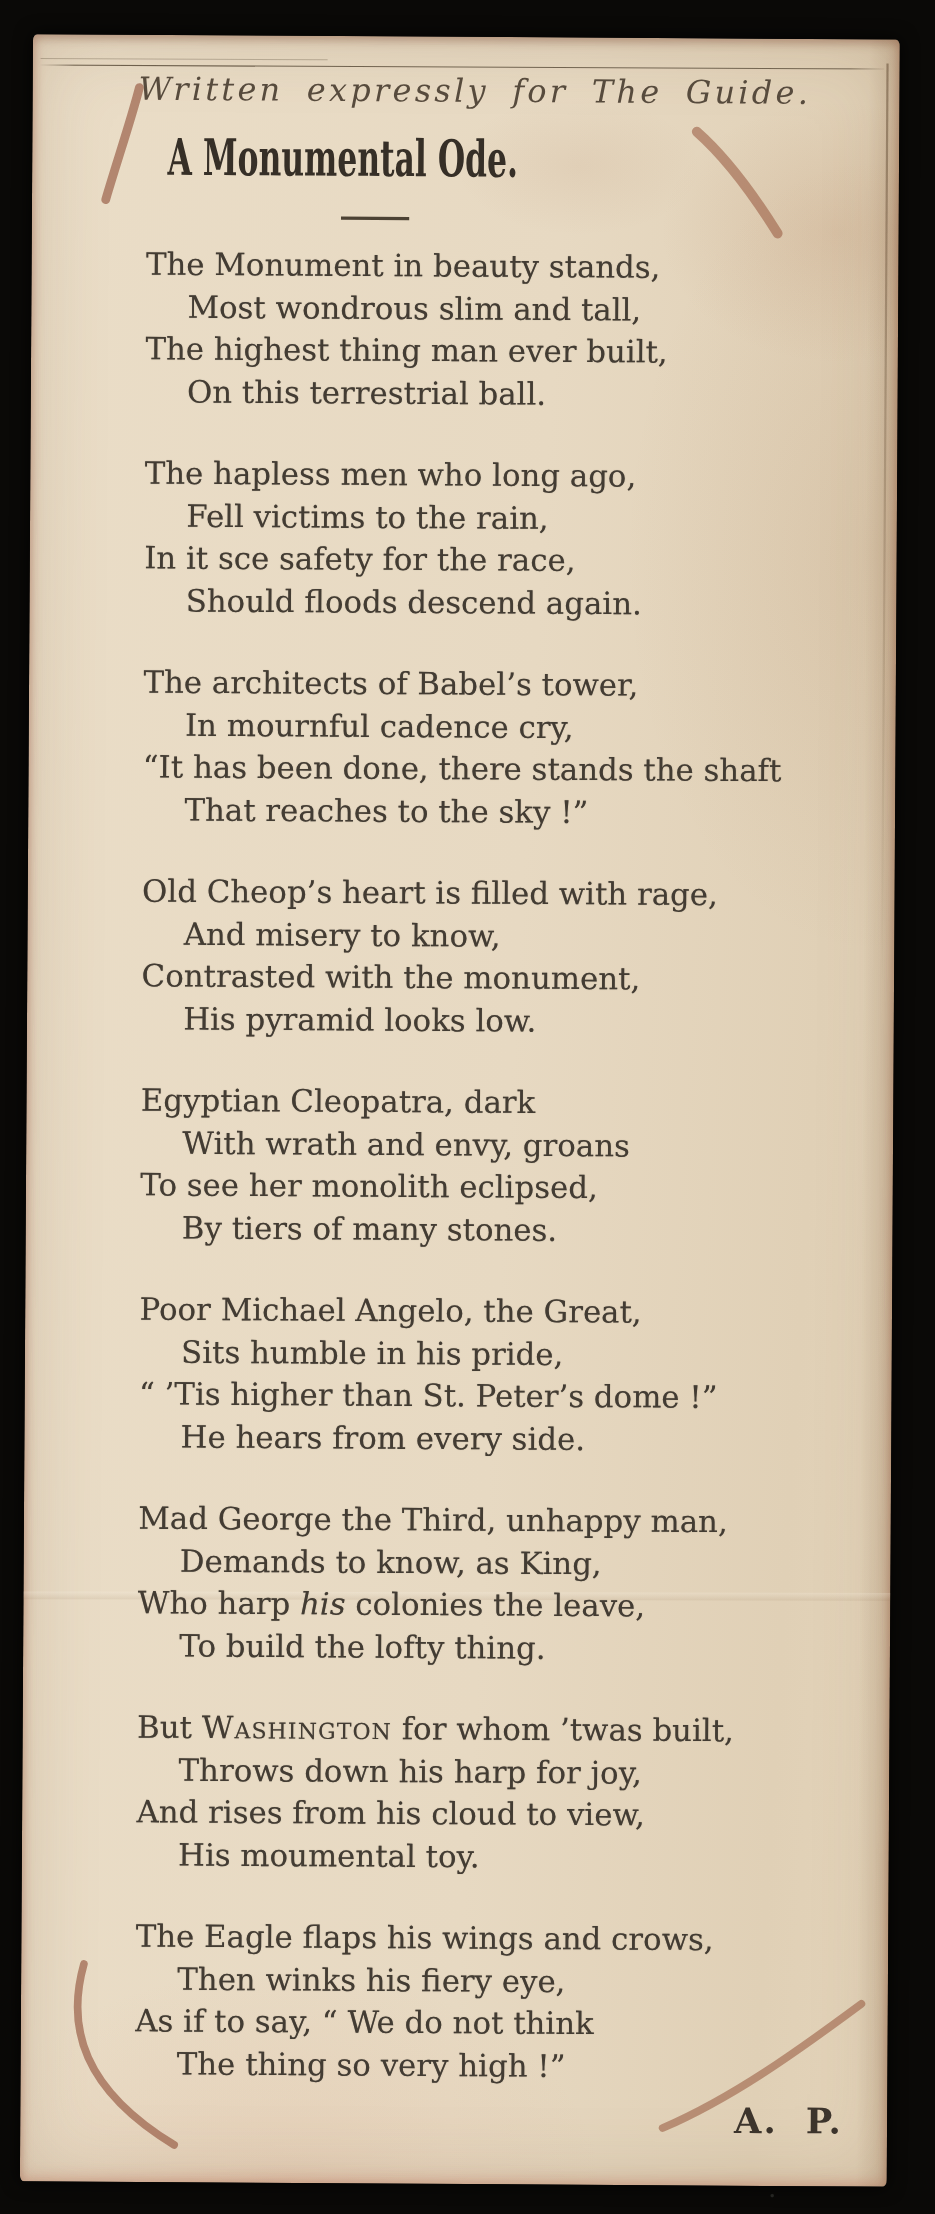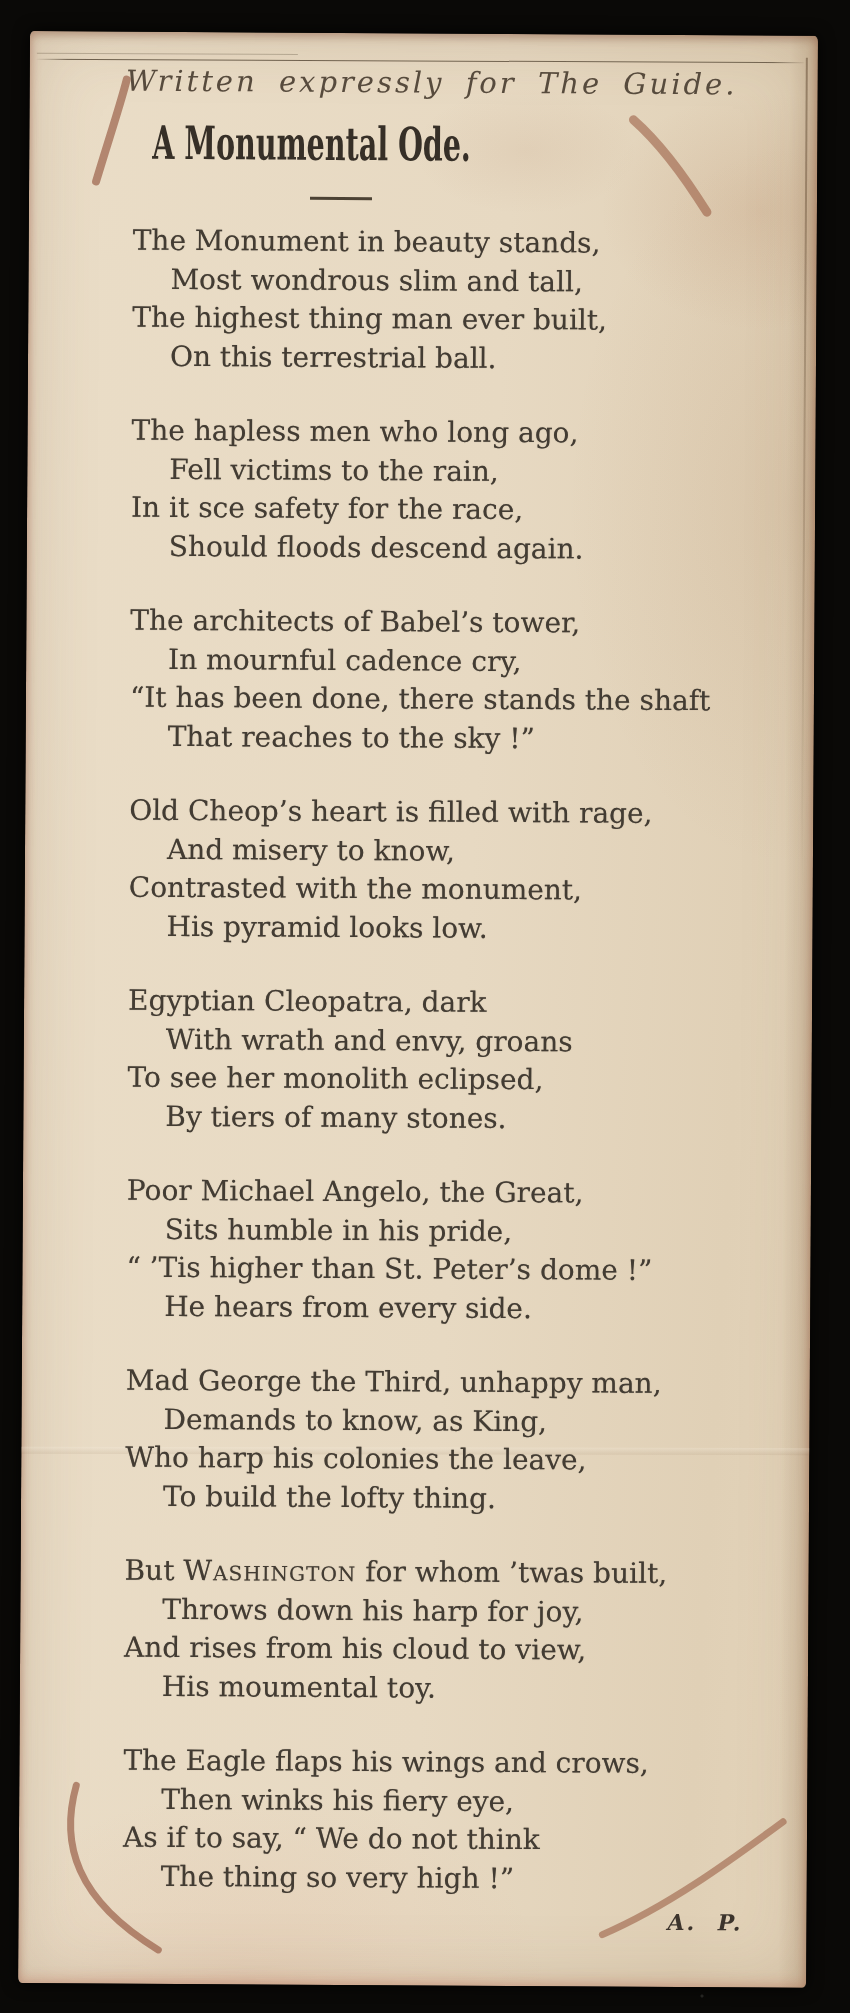--- a/index.html
+++ b/index.html
@@ -65,26 +65,26 @@
     background:#4c4234;
   }
   .poem{
     position:absolute;left:104px;top:190px;width:640px;
     font-size:28px;line-height:38.5px;color:#433c33;
     text-shadow:0 0 .7px rgba(67,60,51,.55);
   }
   .stanza{margin:0 0 36px 0;}
   .line{margin:0;white-space:nowrap;}
   .line.indent{padding-left:38px;}
-  .seg-italic{}
+  .seg-italic{font-style:italic;}
   .seg-smallcaps{font-variant:small-caps;letter-spacing:1px;}
   .signature{
     position:absolute;left:649px;top:1874px;
-    font-size:22px;font-weight:bold;letter-spacing:2px;word-spacing:12px;
-    color:#3c342c;white-space:nowrap;font-style:italic;
+    font-size:32px;font-weight:bold;letter-spacing:2px;word-spacing:12px;
+    color:#3c342c;white-space:nowrap;
   }
   .marks{position:absolute;left:0;top:0;pointer-events:none;}
   .marks path{fill:none;stroke-linecap:round;}
 </style>
 </head>
 <body>
 
 <div class="paper">
 
   <div class="top-rule"></div>

